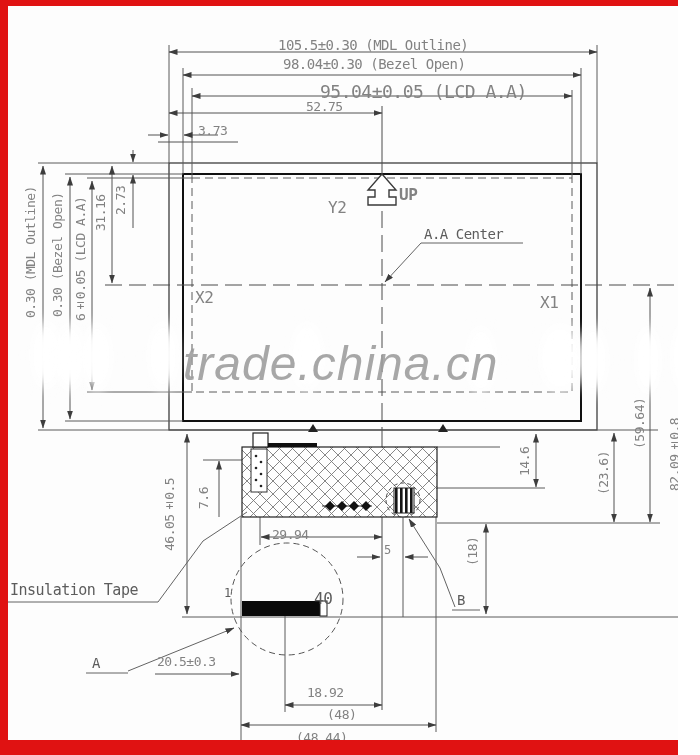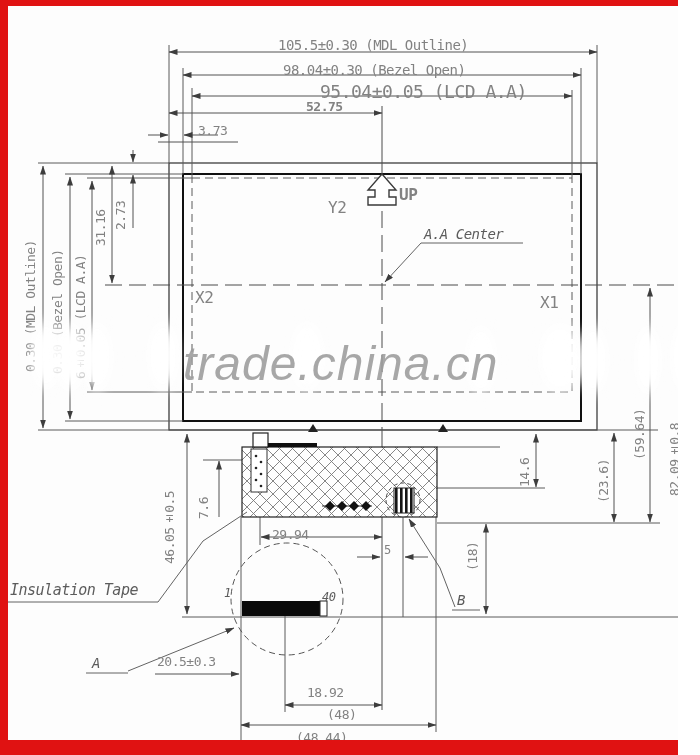--- a/index.html
+++ b/index.html
@@ -1,20 +1,20 @@
 <!DOCTYPE html>
 <html><head>
 <meta charset="utf-8">
 <style>
   html,body{margin:0;padding:0;background:#fff;}
   #canvas{position:relative;width:678px;height:755px;background:#fdfdfd;overflow:hidden;
-          font-family:"DejaVu Sans Mono","Liberation Mono",monospace;}
+          font-family:"DejaVu Sans Mono","Liberation Mono",monospace;text-align:right;}
   svg{position:absolute;left:0;top:0;}
   .lbl{position:absolute;color:#828282;font-size:13px;white-space:nowrap;letter-spacing:-0.5px;line-height:1;}
-  .dk{color:#5c5c5c;font-style:italic;}
+  .dk{color:#5c5c5c;}
   .vt{writing-mode:vertical-rl;transform:rotate(180deg);}
   .big{font-size:16px;}
   .wm{position:absolute;left:183px;top:336px;font-family:"Liberation Sans","DejaVu Sans",sans-serif;
       font-size:48px;color:#9c9c9c;letter-spacing:1px;opacity:.88;z-index:30;font-style:italic;}
   .blur{position:absolute;width:38px;height:84px;z-index:25;filter:blur(4px);
         background:radial-gradient(closest-side,rgba(255,255,255,1) 55%,rgba(255,255,255,0));}
   .frame{position:absolute;background:#e01212;z-index:40;}
   #f-top{left:0;top:0;width:700px;height:6px;}
   #f-left{left:0;top:0;width:8px;height:755px;}
   #f-right{left:692px;top:0;width:8px;height:755px;}
@@ -152,36 +152,36 @@
     <line x1="86" y1="673" x2="128" y2="673"></line>
     <line x1="128" y1="671" x2="234" y2="628" marker-end="url(#af)"></line>
     <line x1="452" y1="610" x2="480" y2="610"></line>
     <polyline points="455,607 440,568 409,519" marker-end="url(#af)"></polyline>
   </g>
 
   <polygon points="382,174 396,190 389,190 389,197 396,197 396,205 368,205 368,197 375,197 375,190 368,190" fill="#ffffff" stroke="#3a3a3a" stroke-width="1.4"></polygon>
 </svg>
 
   <div class="lbl" style="left:278px;top:38px;font-size:14px;">105.5±0.30 (MDL Outline)</div>
-  <div class="lbl" style="left:283px;top:63px;font-size:14px;">98.04±0.30 (Bezel Open)</div>
+  <div class="lbl" style="left:283px;top:57px;font-size:14px;">98.04±0.30 (Bezel Open)</div>
   <div class="lbl" style="left:288px;top:83px;font-size:18px;margin-left:32px;">95.04±0.05 (LCD A.A)</div>
-  <div class="lbl" style="left:306px;top:100px;font-weight:bold;">52.75</div>
+  <div class="lbl" style="left:306px;top:100px;">52.75</div>
   <div class="lbl" style="left:198px;top:124px;">3.73</div>
 
   <div class="lbl big" style="left:328px;top:200px;">Y2</div>
   <div class="lbl big" style="left:399px;top:187px;font-weight:bold;">UP</div>
   <div class="lbl big" style="left:195px;top:290px;">X2</div>
   <div class="lbl big" style="left:540px;top:295px;">X1</div>
   <div class="lbl dk" style="left:424px;top:227px;font-size:14px;">A.A Center</div>
 
   <div class="lbl dk" style="left:10px;top:583px;font-size:15px;">Insulation Tape</div>
   <div class="lbl dk" style="left:92px;top:656px;font-size:14px;">A</div>
   <div class="lbl dk" style="left:457px;top:593px;font-size:14px;">B</div>
   <div class="lbl dk" style="left:224px;top:587px;font-size:12px;">1</div>
-  <div class="lbl dk" style="left:322px;top:591px;font-size:12px;">40</div>
+  <div class="lbl dk" style="left:314px;top:591px;font-size:16px;">40</div>
 
   <div class="lbl" style="left:272px;top:496px;margin-top:32px;">29.94</div>
   <div class="lbl" style="left:384px;top:544px;font-size:12px;">5</div>
   <div class="lbl" style="left:157px;top:655px;">20.5±0.3</div>
   <div class="lbl" style="left:307px;top:686px;">18.92</div>
   <div class="lbl" style="left:327px;top:708px;">(48)</div>
   <div class="lbl" style="left:296px;top:731px;">(48.44)</div>
 
   <div class="lbl vt" style="left:24px;top:186px;height:186px;">0.30 (MDL Outline)</div>
   <div class="lbl vt" style="left:51px;top:192px;height:182px;">0.30 (Bezel Open)</div>

